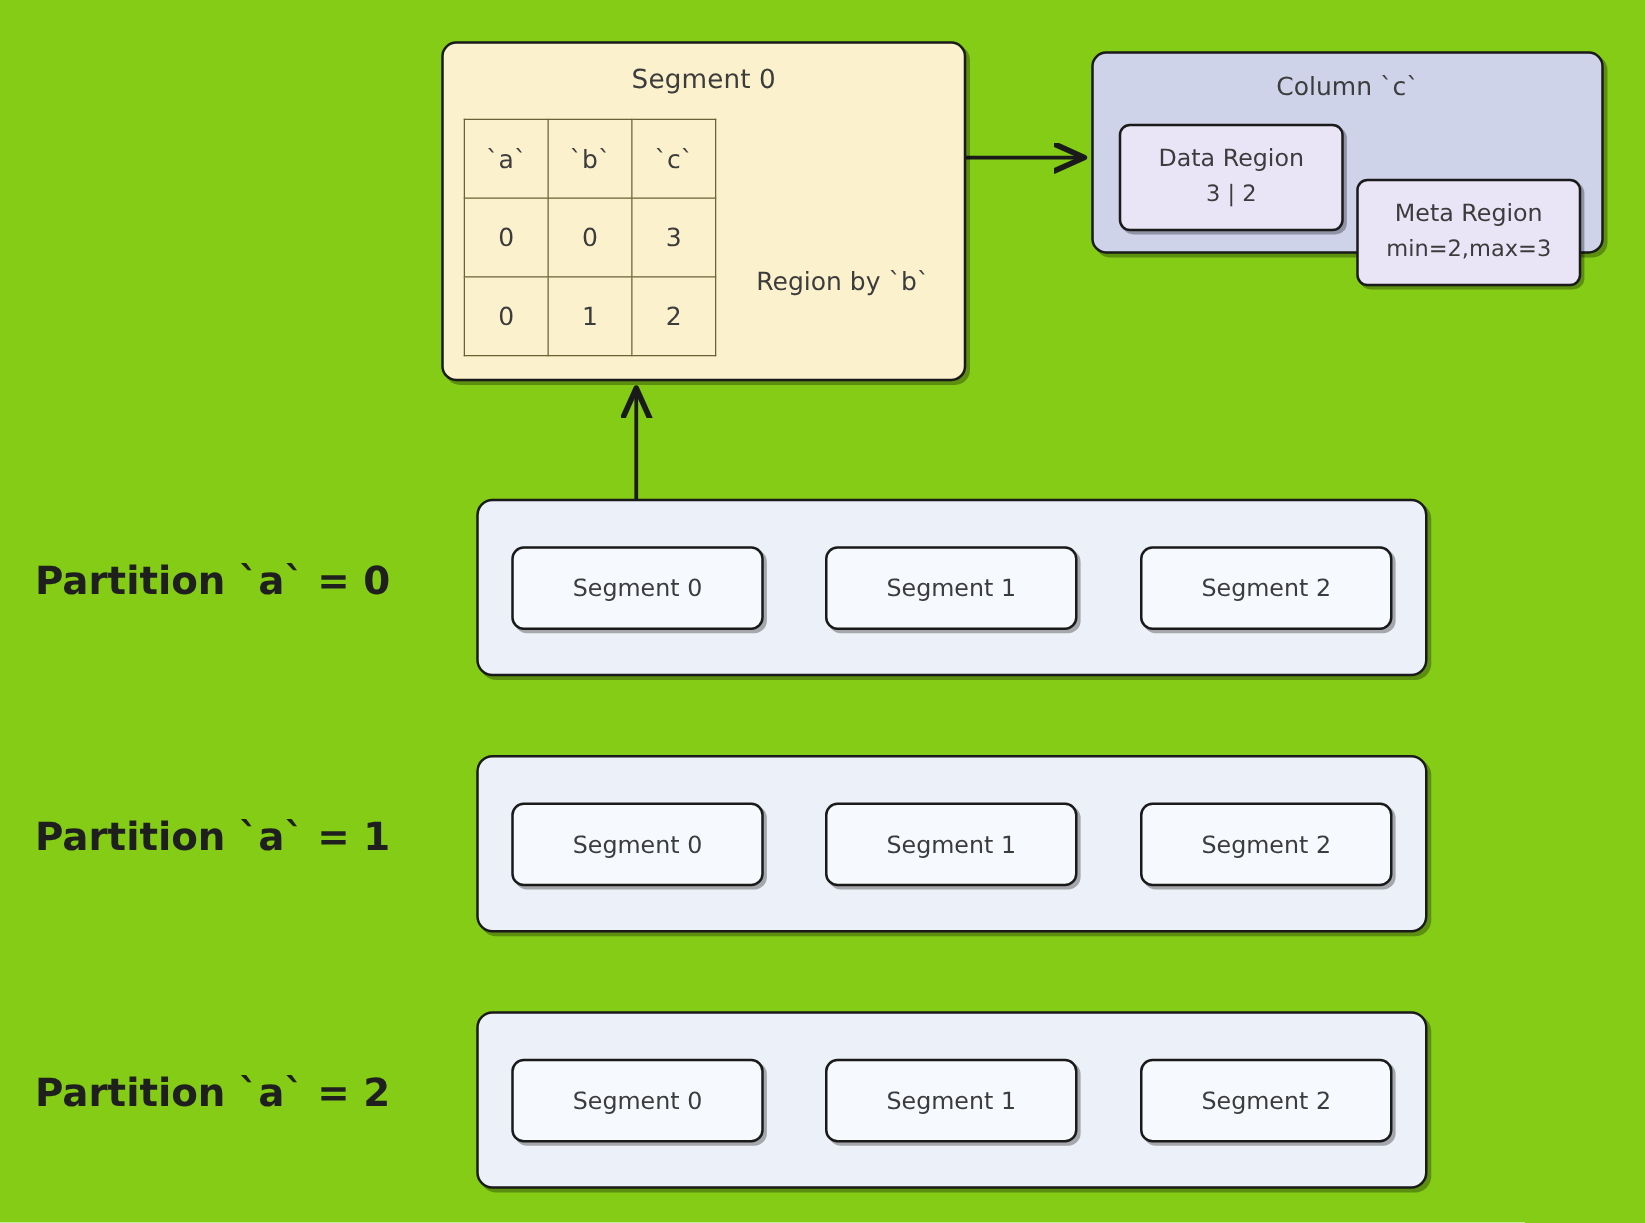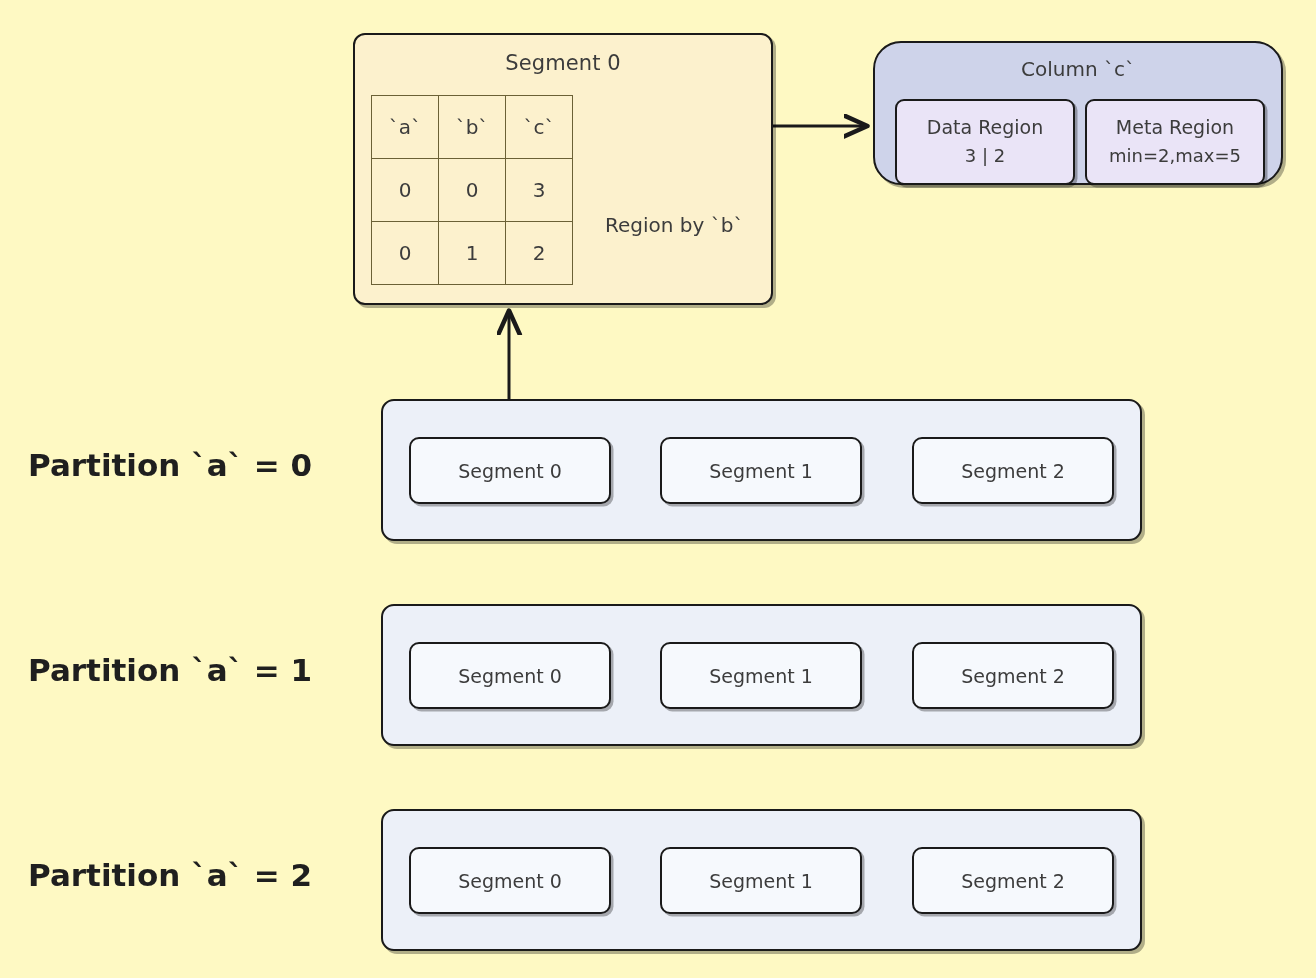--- a/index.html
+++ b/index.html
@@ -8,21 +8,21 @@
     background: #ffffff;
   }
   body {
     font-family: "DejaVu Sans", sans-serif;
     -webkit-font-smoothing: antialiased;
   }
   #stage {
     position: relative;
     width: 1316px;
     height: 978px;
-    background: #fef9c3;
+    background: #84cc16;
     overflow: hidden;
   }
 
   
   .box {
     position: absolute;
     box-sizing: border-box;
     border: 2.5px solid #1a1a1a;
     border-radius: 12px;
     box-shadow: 3px 3px 0 rgba(0,0,0,0.30);
@@ -75,23 +75,22 @@
     font-size: 20px;
     color: #3c3c3c;
     white-space: nowrap;
   }
 
   
   #column-card {
     left: 873px;
     top: 41px;
     width: 410px;
-    height: 144px;
+    height: 162px;
     background: #ced3ea;
-    border-radius: 28px;
   }
   #column-card-title {
     position: absolute;
     left: 0;
     top: 14px;
     width: 100%;
     text-align: center;
     font-size: 20px;
     color: #3c3c3c;
   }
@@ -108,21 +107,21 @@
     display: flex;
     flex-direction: column;
     align-items: center;
     justify-content: center;
     gap: 5px;
     font-size: 19px;
     color: #3c3c3c;
     line-height: 1.25;
   }
   #data-region  { left: 20px;  }
-  #meta-region  { left: 210px; }
+  #meta-region  { left: 210px; margin-top: 44px; }
   .region .sub { font-size: 18px; }
 
   
   .partition-row {
     position: absolute;
     left: 0;
     width: 1316px;
   }
   #partition-row-0 { top: 399px; height: 142px; }
   #partition-row-1 { top: 604px; height: 138px; padding-left: 30px; }
@@ -237,21 +236,21 @@
   <div class="box" id="column-card">
     <div id="column-card-title">Column `c`</div>
 
     <div class="region" id="data-region">
       <span>Data Region</span>
       <span class="sub">3 | 2</span>
     </div>
 
     <div class="region" id="meta-region">
       <span>Meta Region</span>
-      <span class="sub">min=2,max=5</span>
+      <span class="sub">min=2,max=3</span>
     </div>
   </div>
 
   <div class="partition-row" id="partition-row-0">
     <div class="partition-label">Partition `a` = 0</div>
     <div class="partition-container">
       <div class="segment-chip s0">Segment 0</div>
       <div class="segment-chip s1">Segment 1</div>
       <div class="segment-chip s2">Segment 2</div>
     </div>

